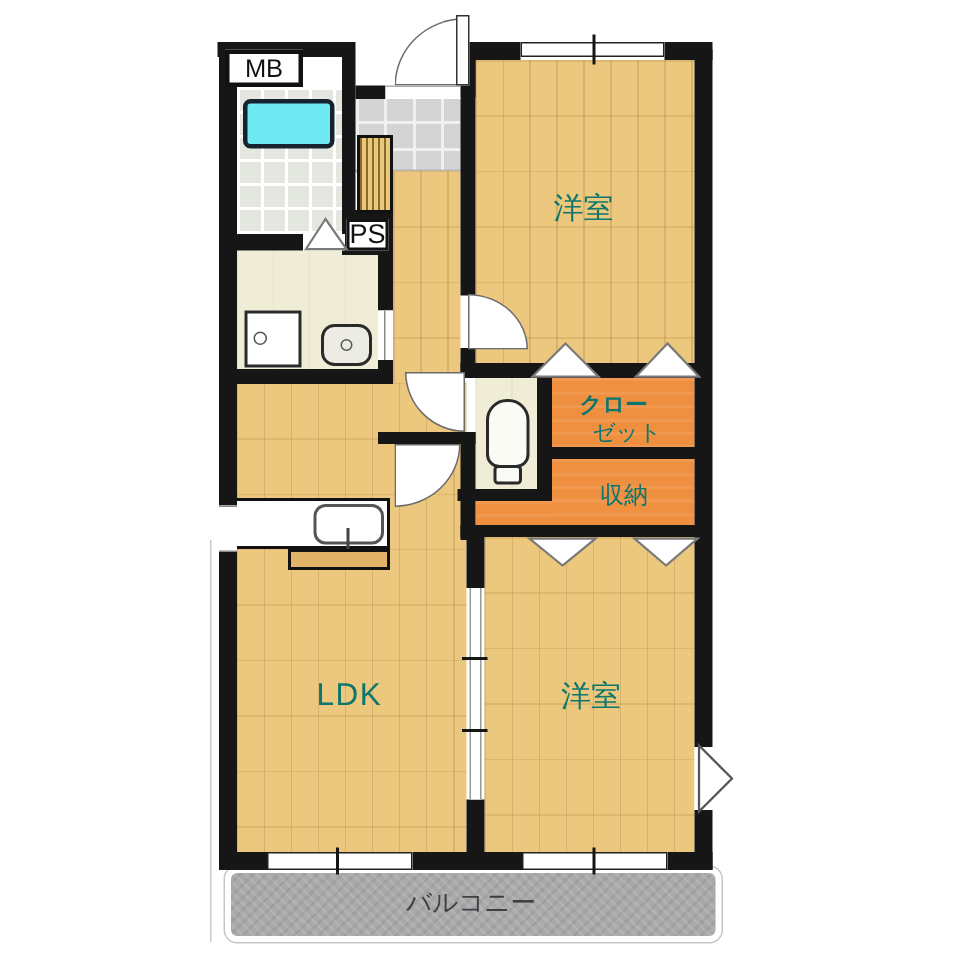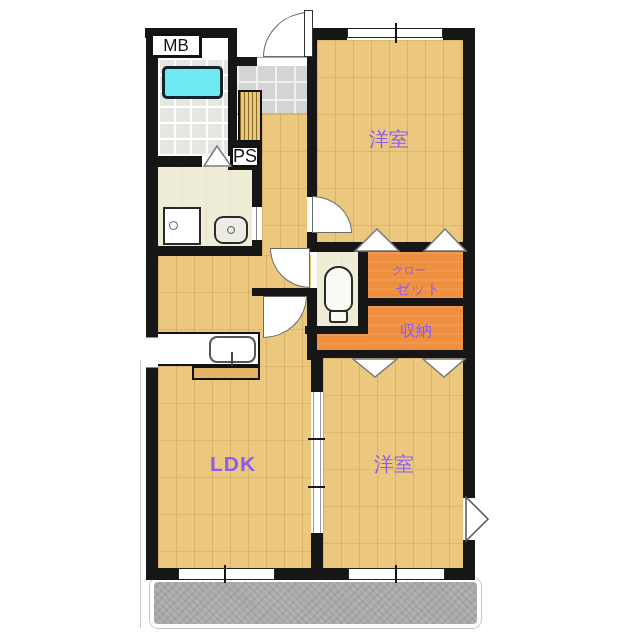--- a/index.html
+++ b/index.html
@@ -27,21 +27,21 @@
     background-image:
       repeating-linear-gradient(45deg,rgba(255,255,255,.10) 0 2px,transparent 2px 5px),
       repeating-linear-gradient(-45deg,rgba(0,0,0,.06) 0 2px,transparent 2px 6px);}
   .wall{background:#161616;}
   .white{background:#ffffff;}
   .slats{background-color:#e9c87c;
     background-image:repeating-linear-gradient(90deg,#8a6a28 0 1px,transparent 1px 4px);
     border:2px solid #111;box-sizing:border-box;}
   .door{background:#fff;border:1.5px solid #6a6a6a;box-sizing:border-box;}
   .fix{background:#fbfbf6;border:2px solid #2a2a2a;box-sizing:border-box;}
-  .lbl{color:#8b5cf6;white-space:nowrap;transform:translate(-50%,-50%);}
+  .lbl{color:#0f766e;white-space:nowrap;transform:translate(-50%,-50%);}
   .smallbox{background:#fff;border:2px solid #111;box-sizing:border-box;
             display:flex;align-items:center;justify-content:center;color:#111;}
 </style>
 </head>
 <body>
 
 <div class="canvas">
 
   <div class="abs" style="left:140px;top:360px;width:1px;height:268px;background:#c9c9c9;"></div>
 
@@ -138,19 +138,20 @@
   <svg class="abs" width="640" height="640" viewBox="0 0 640 640" style="left:0;top:0;pointer-events:none;">
     <polygon points="217,146 204,166 231,166" fill="#ffffff" stroke="#7a7a7a" stroke-width="1.5"></polygon>
     <polygon points="377,229 355,251 399,251" fill="#ffffff" stroke="#7a7a7a" stroke-width="1.5"></polygon>
     <polygon points="445,229 424,251 466,251" fill="#ffffff" stroke="#7a7a7a" stroke-width="1.5"></polygon>
     <polygon points="375,377 353,359 397,359" fill="#ffffff" stroke="#7a7a7a" stroke-width="1.5"></polygon>
     <polygon points="444,377 423,359 465,359" fill="#ffffff" stroke="#7a7a7a" stroke-width="1.5"></polygon>
     <polygon points="466,497 488,519 466,541" fill="#ffffff" stroke="#555555" stroke-width="1.5"></polygon>
   </svg>
 
   <div class="abs lbl" style="left:389px;top:139px;font-size:20px;">洋室</div>
-  <div class="abs lbl" style="left:409px;top:270px;font-size:11px;">クロー</div>
+  <div class="abs lbl" style="left:409px;top:270px;font-size:15px;font-weight:bold;">クロー</div>
   <div class="abs lbl" style="left:418px;top:289px;font-size:15px;">ゼット</div>
   <div class="abs lbl" style="left:416px;top:331px;font-size:16px;">収納</div>
-  <div class="abs lbl" style="left:233px;top:464px;font-size:21px;letter-spacing:1px;font-weight:bold;">LDK</div>
+  <div class="abs lbl" style="left:233px;top:464px;font-size:21px;letter-spacing:1px;">LDK</div>
   <div class="abs lbl" style="left:394px;top:464px;font-size:20px;">洋室</div>
+  <div class="abs lbl" style="left:314px;top:602px;font-size:17px;color:#3f3f46;">バルコニー</div>
 
 </div>
 
 </body></html>

